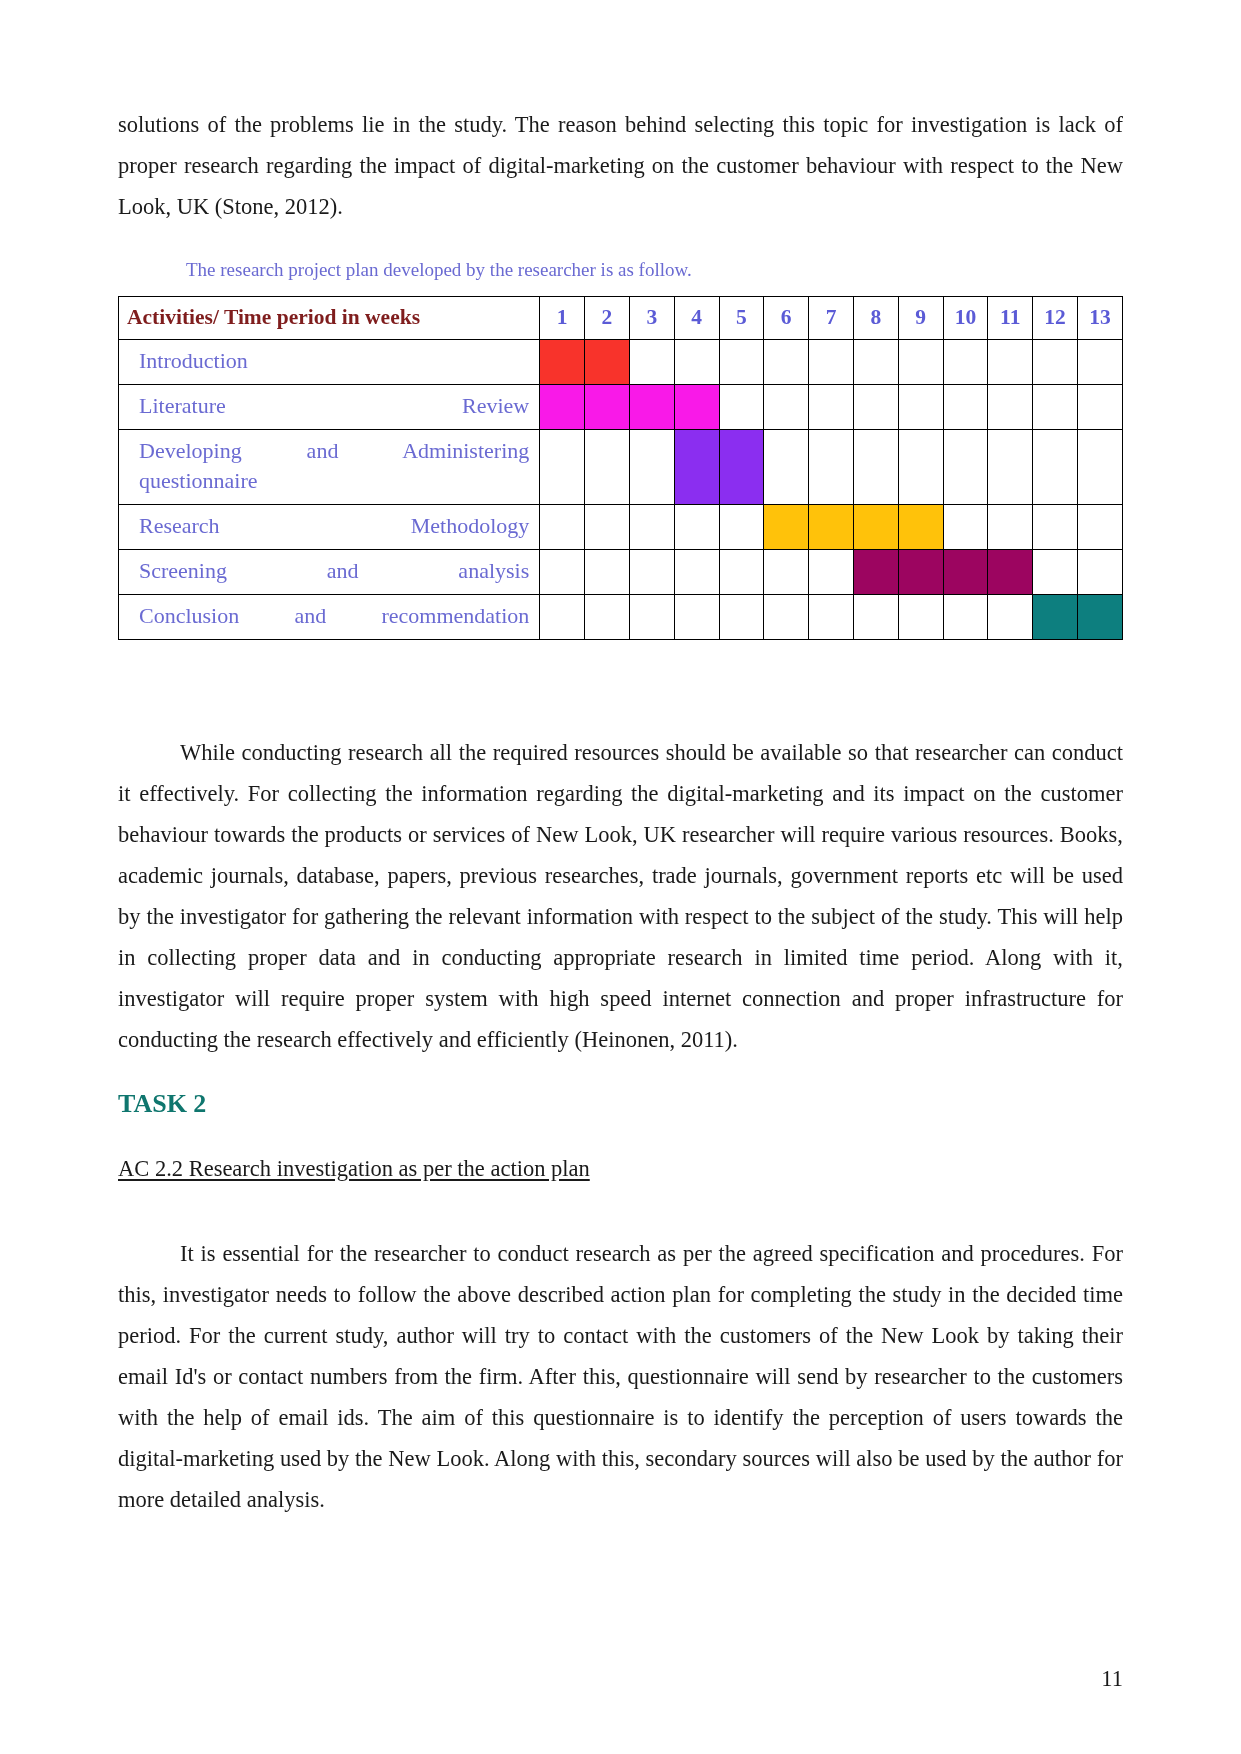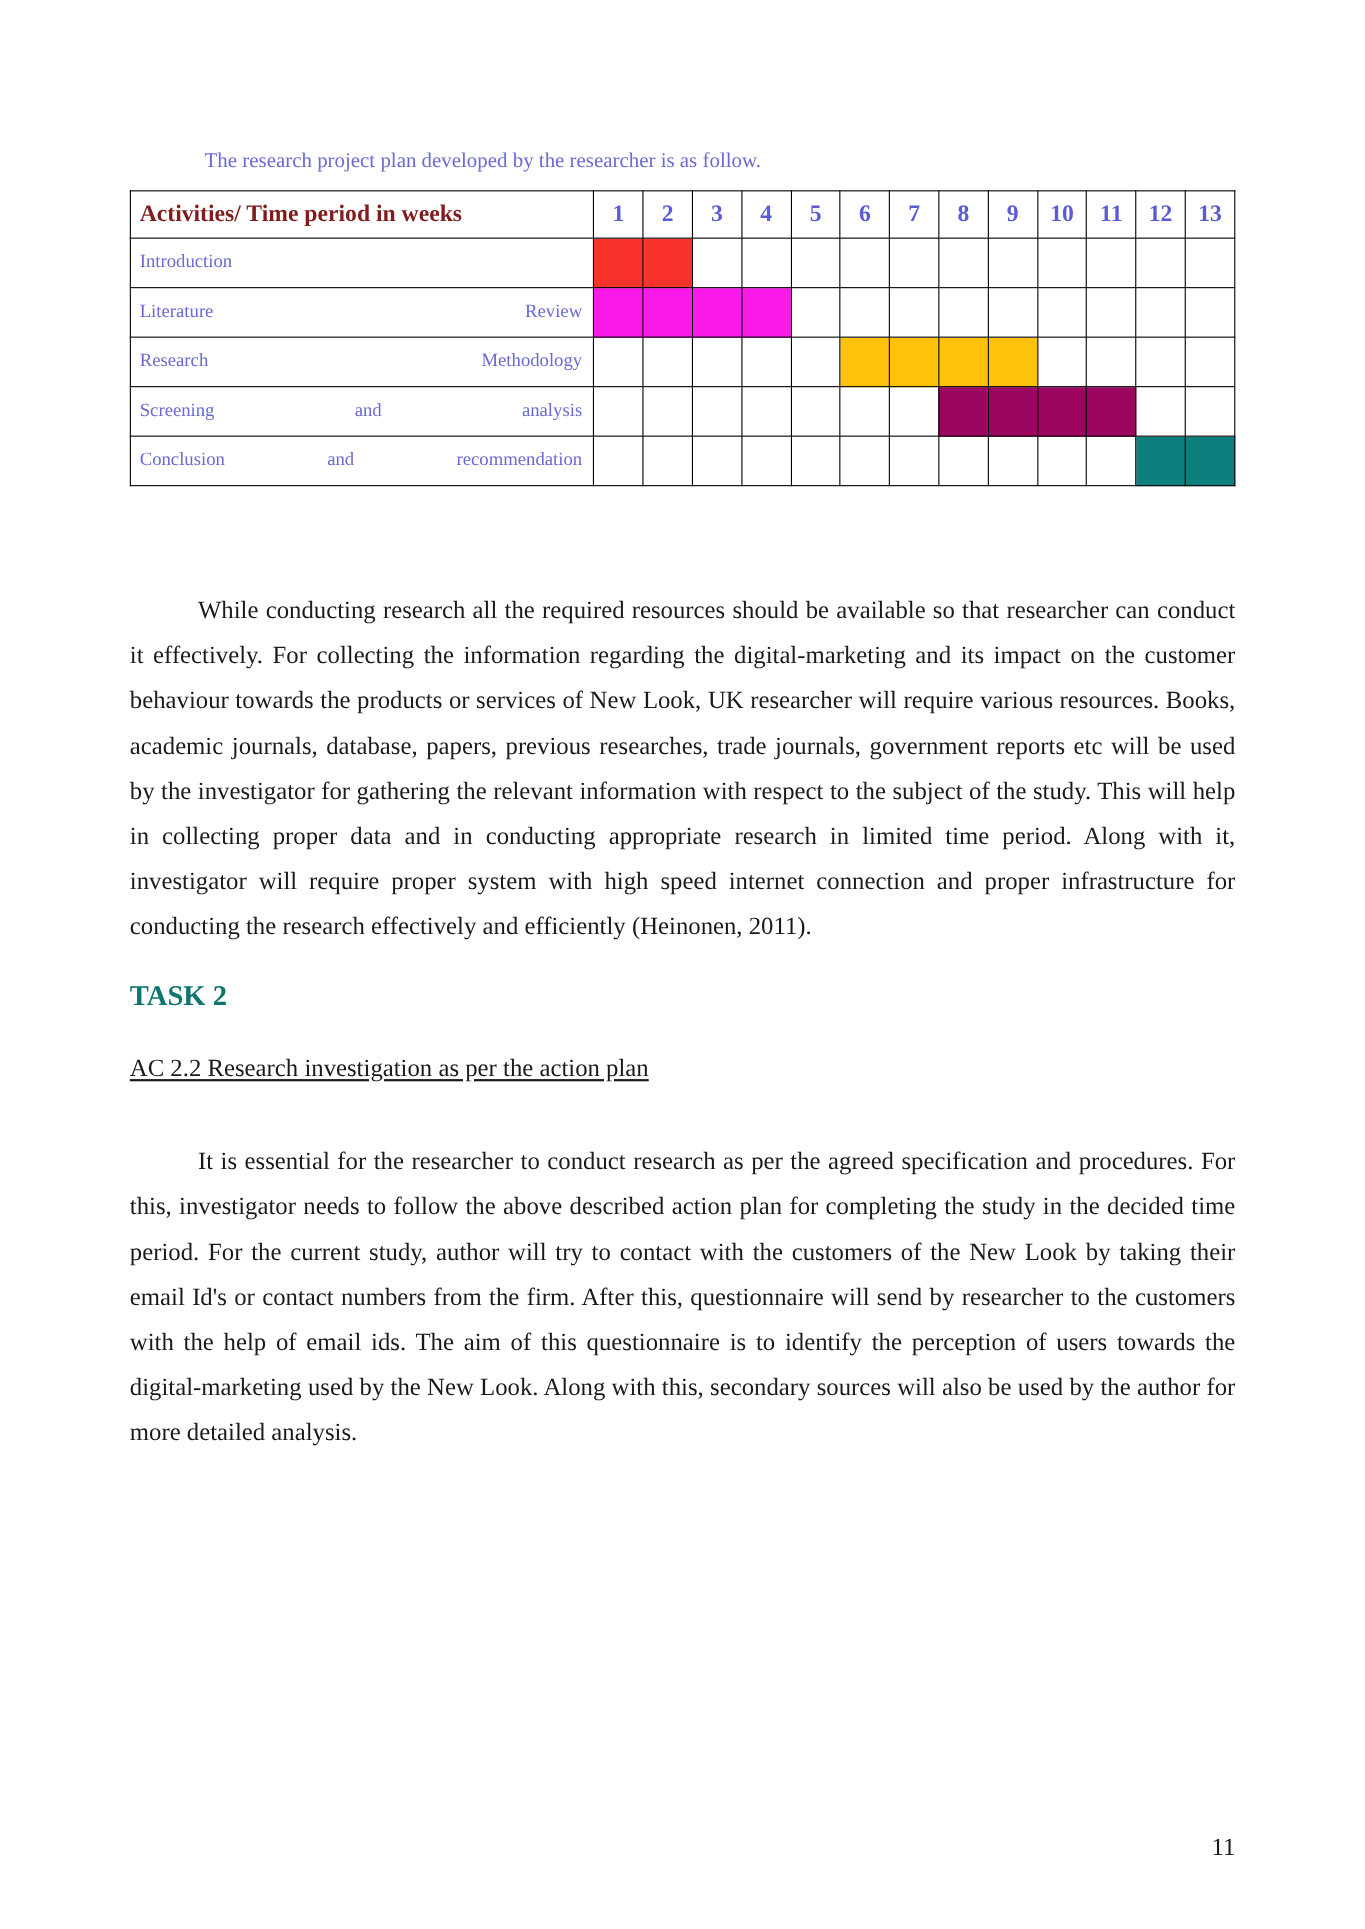--- a/index.html
+++ b/index.html
@@ -84,22 +84,22 @@
     text-align: center;
     font-size: 21.5px;
     font-weight: bold;
     color: #5b5bd6;
     line-height: 30px;
     padding: 5px 0 7px 0;
   }
   table.gantt td.act-cell {
     text-align: justify;
     text-align-last: justify;
-    padding: 6px 10px 8px 8px;
-    font-size: 17px;
+    padding: 6px 10px 8px 20px;
+    font-size: 22px;
     color: #6a6ad2;
     line-height: 30px;
   }
   table.gantt td.wk-cell {
     height: 32px;
   }
   .col-act { width: 390px; }
   .col-wk  { width: 41.5px; }
 
   .page-number {
@@ -108,20 +108,21 @@
     bottom: 62px;
     font-size: 22.5px;
     color: #1a1a1a;
   }
 </style>
 </head>
 <body>
 
 <div class="page">
 
+  <p class="body-text">solutions of the problems lie in the study. The reason behind selecting this topic for investigation is lack of proper research regarding the impact of digital-marketing on the customer behaviour with respect to the New Look, UK (Stone, 2012).</p>
 
   <div class="spacer-sm"></div>
 
 
   <p class="caption">The research project plan developed by the researcher is as follow.</p>
 
   <table class="gantt">
     <colgroup>
       <col class="col-act">
       <col class="col-wk">
@@ -183,20 +184,36 @@
           <td class="wk-cell"></td>
           <td class="wk-cell"></td>
           <td class="wk-cell"></td>
           <td class="wk-cell"></td>
           <td class="wk-cell"></td>
           <td class="wk-cell"></td>
           <td class="wk-cell"></td>
           <td class="wk-cell"></td>
         </tr>
         <tr>
+          <td class="act-cell">Developing and Administering questionnaire</td>
+          <td class="wk-cell"></td>
+          <td class="wk-cell"></td>
+          <td class="wk-cell"></td>
+          <td class="wk-cell" style="background: rgb(139, 46, 240);"></td>
+          <td class="wk-cell" style="background: rgb(139, 46, 240);"></td>
+          <td class="wk-cell"></td>
+          <td class="wk-cell"></td>
+          <td class="wk-cell"></td>
+          <td class="wk-cell"></td>
+          <td class="wk-cell"></td>
+          <td class="wk-cell"></td>
+          <td class="wk-cell"></td>
+          <td class="wk-cell"></td>
+        </tr>
+        <tr>
           <td class="act-cell">Research Methodology</td>
           <td class="wk-cell"></td>
           <td class="wk-cell"></td>
           <td class="wk-cell"></td>
           <td class="wk-cell"></td>
           <td class="wk-cell"></td>
           <td class="wk-cell" style="background: rgb(255, 194, 10);"></td>
           <td class="wk-cell" style="background: rgb(255, 194, 10);"></td>
           <td class="wk-cell" style="background: rgb(255, 194, 10);"></td>
           <td class="wk-cell" style="background: rgb(255, 194, 10);"></td>

